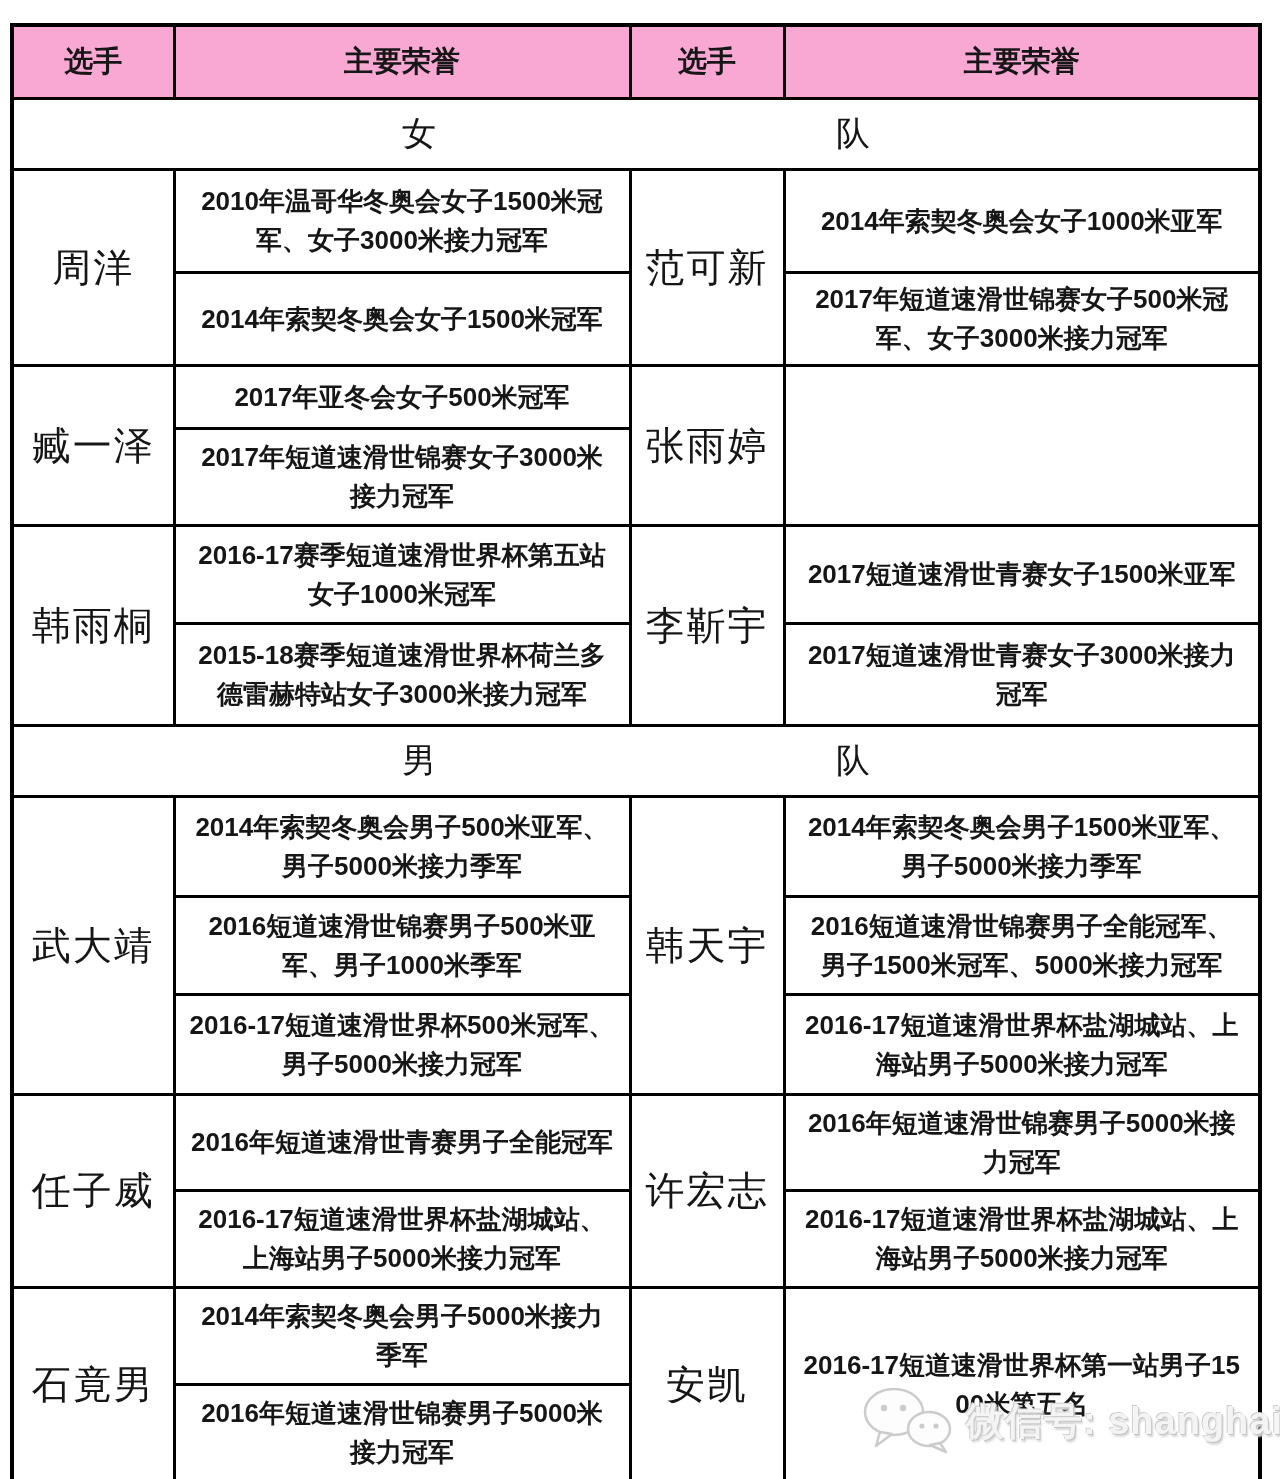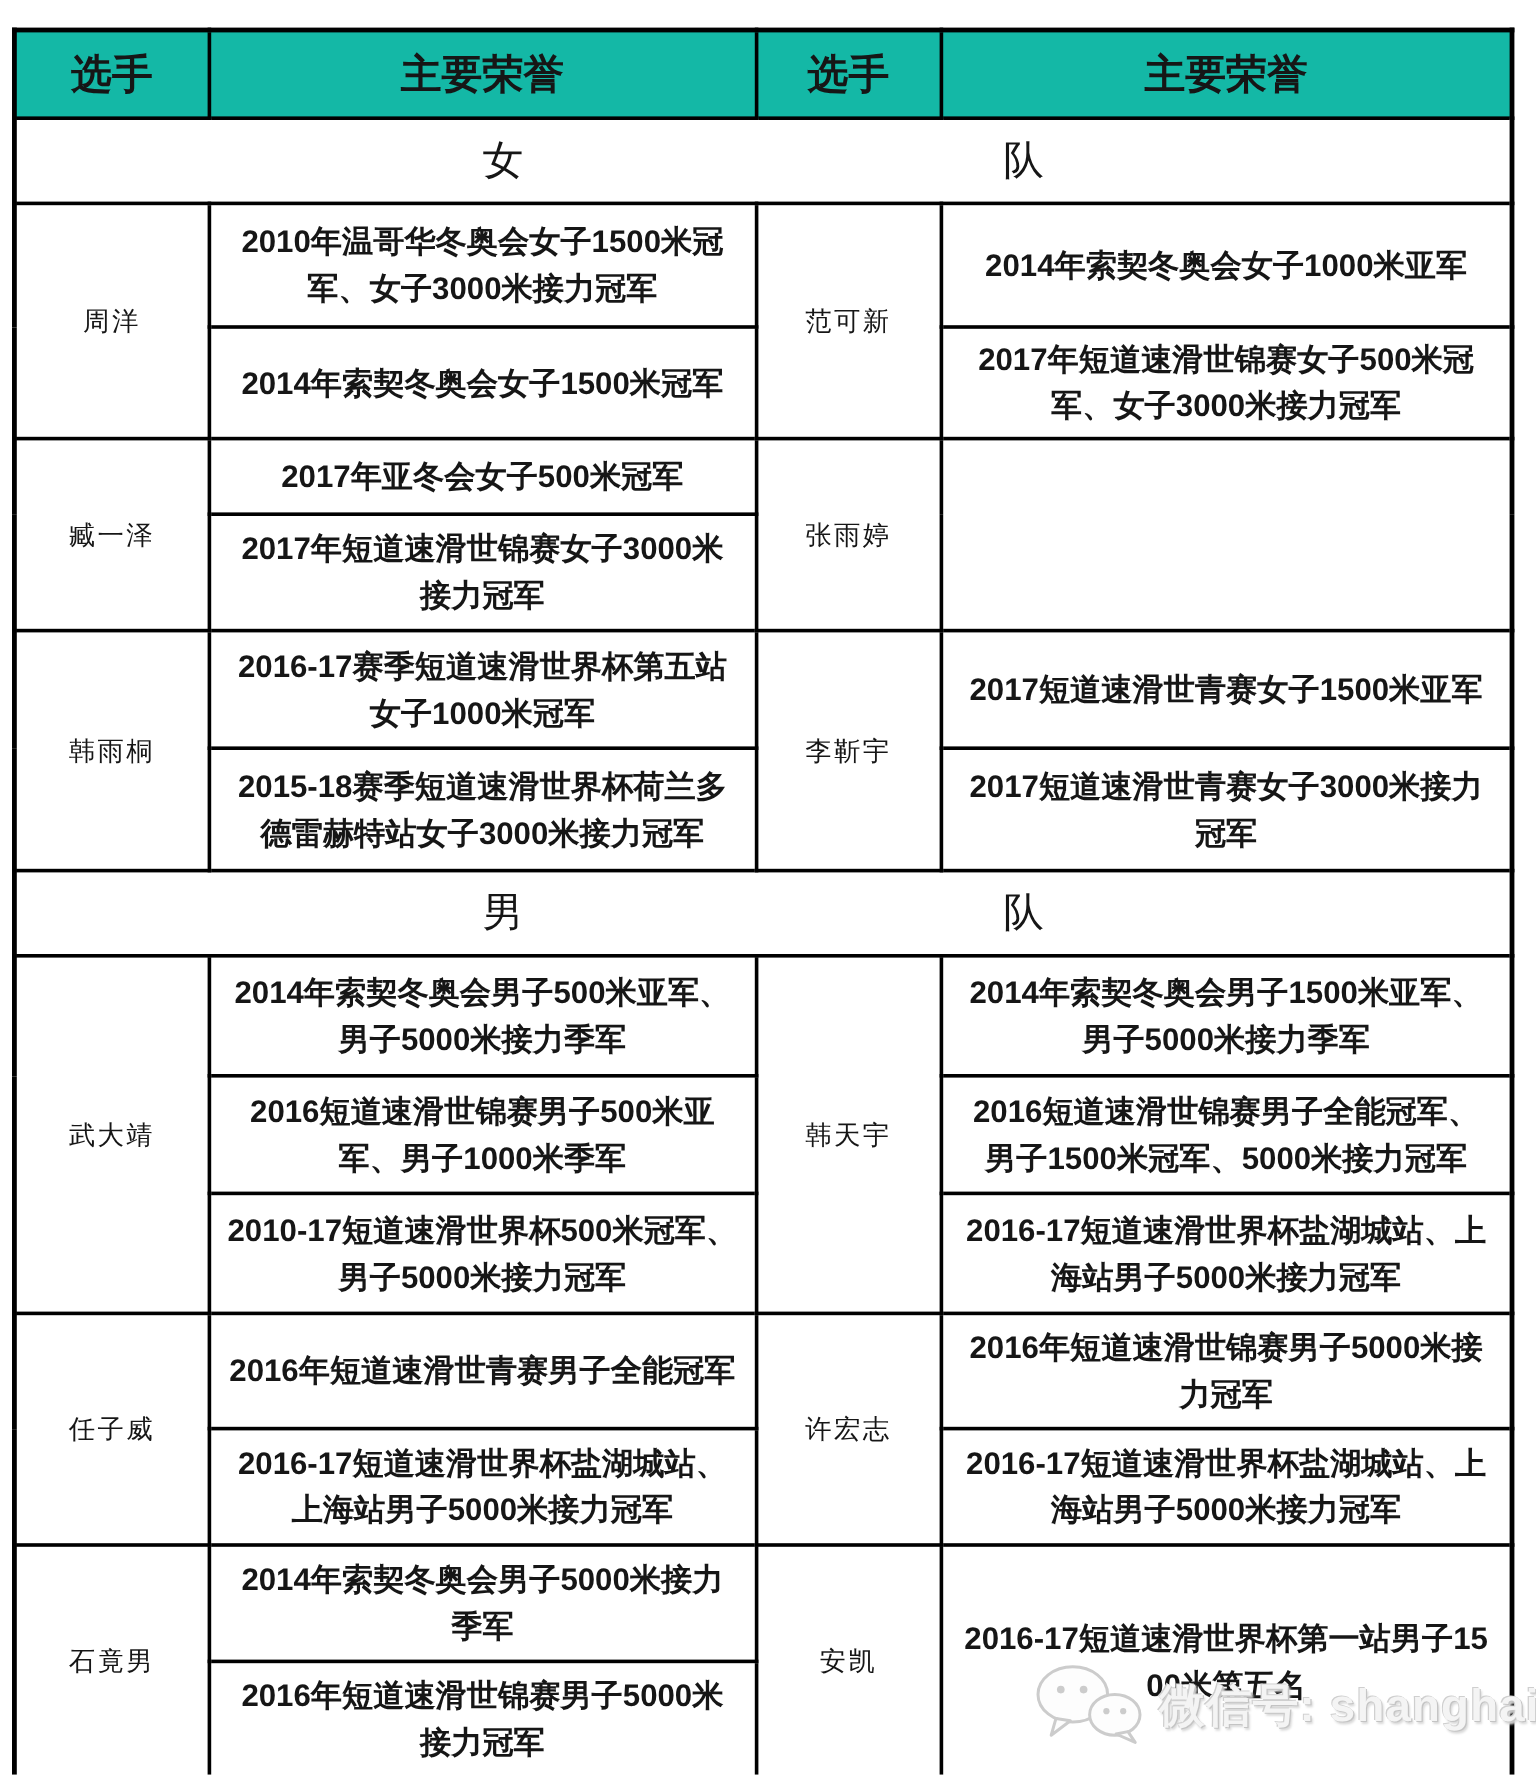--- a/index.html
+++ b/index.html
@@ -12,28 +12,28 @@
     border-collapse:collapse;table-layout:fixed;
     border:4px solid #000;
   }
   table.honors td, table.honors th{
     border:3px solid #000;
     vertical-align:middle;text-align:center;
     padding:6px 14px;
     word-break:break-all;
   }
   th.hdr{
-    background:#14b8a6;
-    font-size:34px;font-weight:bold;
+    background:#f9a8d4;
+    font-size:29px;font-weight:bold;
     height:58px;
     font-family:Liberation Serif, serif;
   }
   td.name{
     font-family:"Liberation Serif","DejaVu Serif",serif;
-    font-size:22px;font-weight:400;letter-spacing:2px;
+    font-size:39px;font-weight:400;letter-spacing:2px;
   }
   td.honor{
     font-size:26px;font-weight:700;line-height:1.5;
   }
   td.divider-cell{
     font-family:"Liberation Serif","DejaVu Serif",serif;
     font-size:34px;height:56px;
   }
   .divider-flex{display:flex;justify-content:center;align-items:center;gap:400px;}
   td.pad-b{padding-bottom:50px;}
@@ -125,21 +125,21 @@
       <td class="name" rowspan="3">武大靖</td>
       <td class="honor">2014年索契冬奥会男子500米亚军、男子5000米接力季军</td>
       <td class="name" rowspan="3">韩天宇</td>
       <td class="honor">2014年索契冬奥会男子1500米亚军、男子5000米接力季军</td>
     </tr>
     <tr style="height:98px">
       <td class="honor">2016短道速滑世锦赛男子500米亚军、男子1000米季军</td>
       <td class="honor">2016短道速滑世锦赛男子全能冠军、男子1500米冠军、5000米接力冠军</td>
     </tr>
     <tr style="height:100px">
-      <td class="honor">2010-17短道速滑世界杯500米冠军、男子5000米接力冠军</td>
+      <td class="honor">2016-17短道速滑世界杯500米冠军、男子5000米接力冠军</td>
       <td class="honor">2016-17短道速滑世界杯盐湖城站、上海站男子5000米接力冠军</td>
     </tr>
 
     <tr style="height:96px">
       <td class="name" rowspan="2">任子威</td>
       <td class="honor">2016年短道速滑世青赛男子全能冠军</td>
       <td class="name" rowspan="2">许宏志</td>
       <td class="honor">2016年短道速滑世锦赛男子5000米接力冠军</td>
     </tr>
     <tr style="height:97px">

